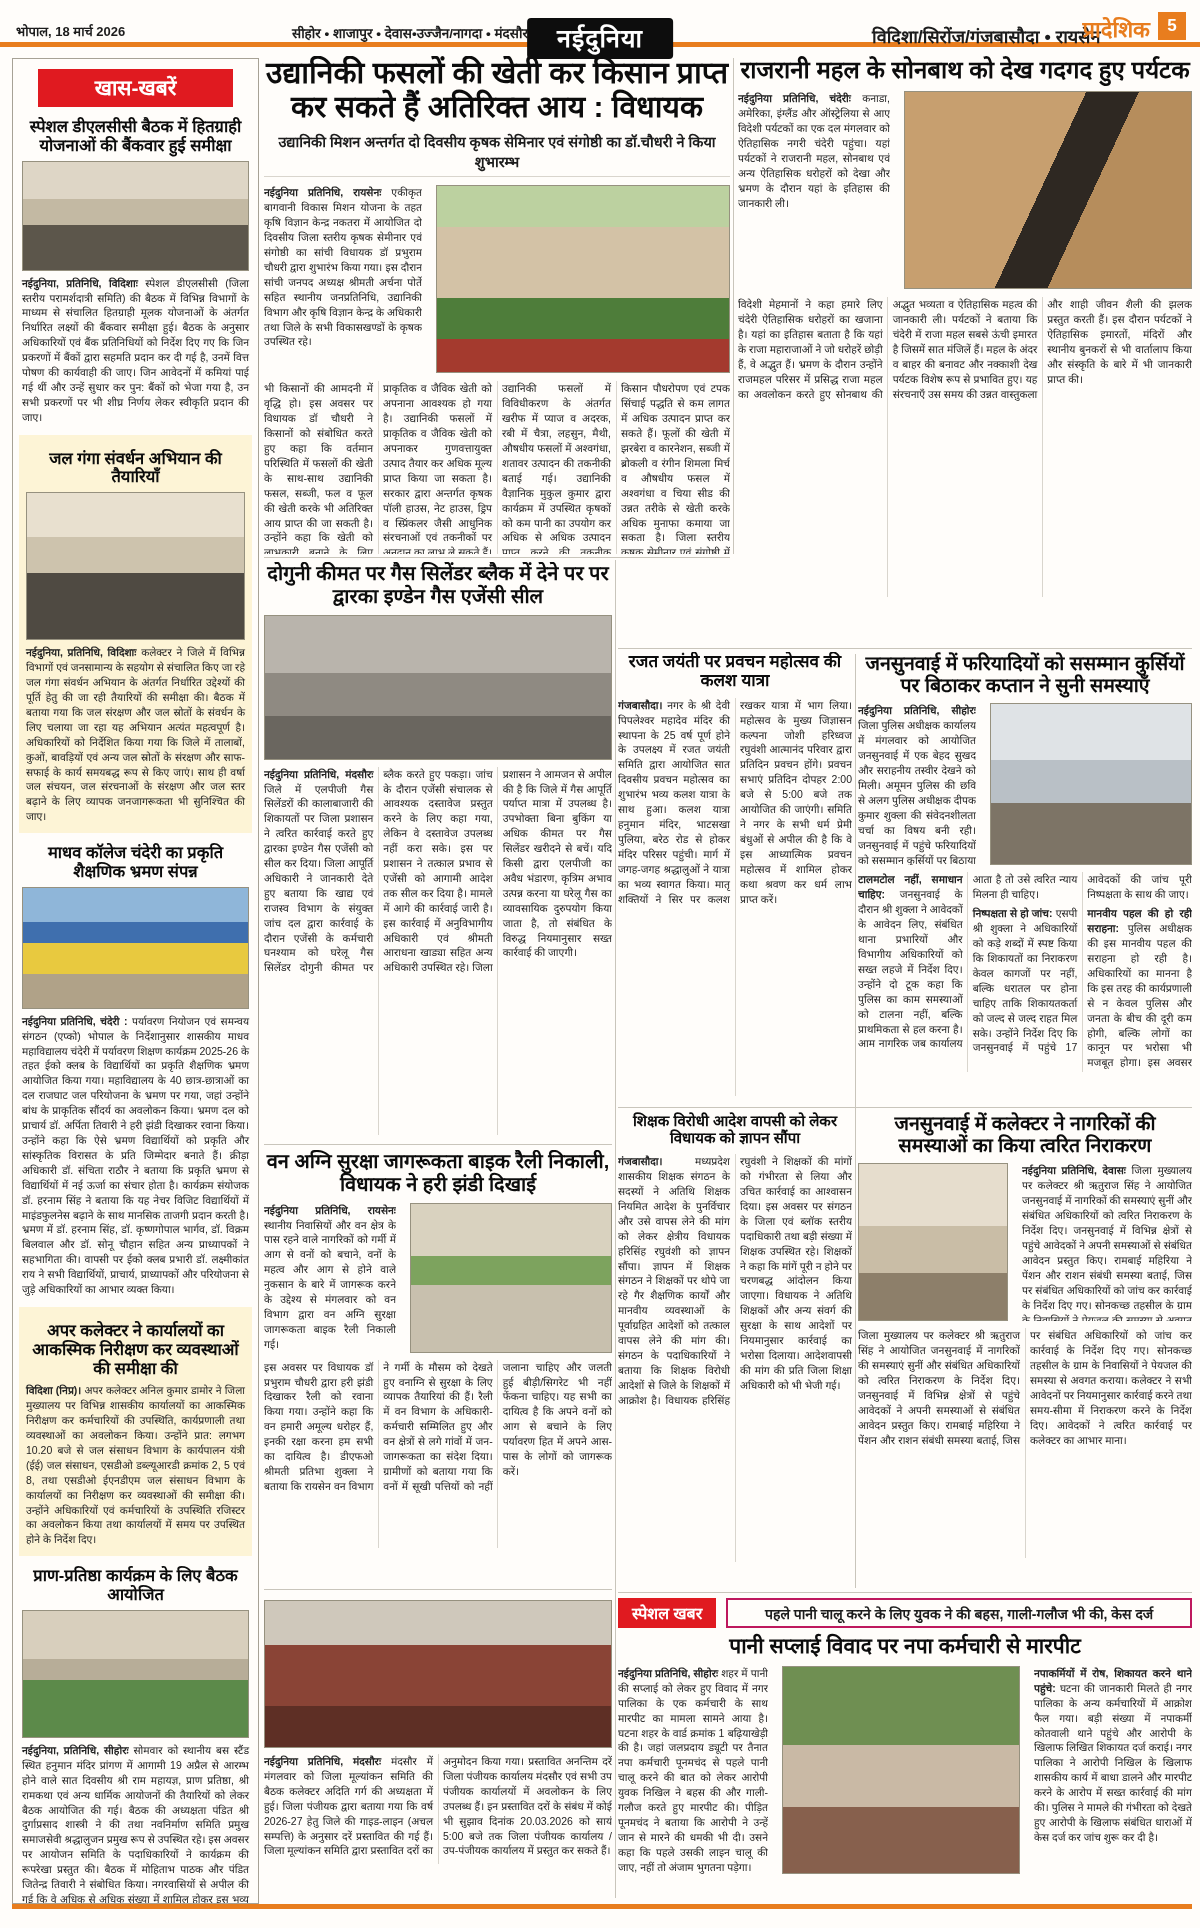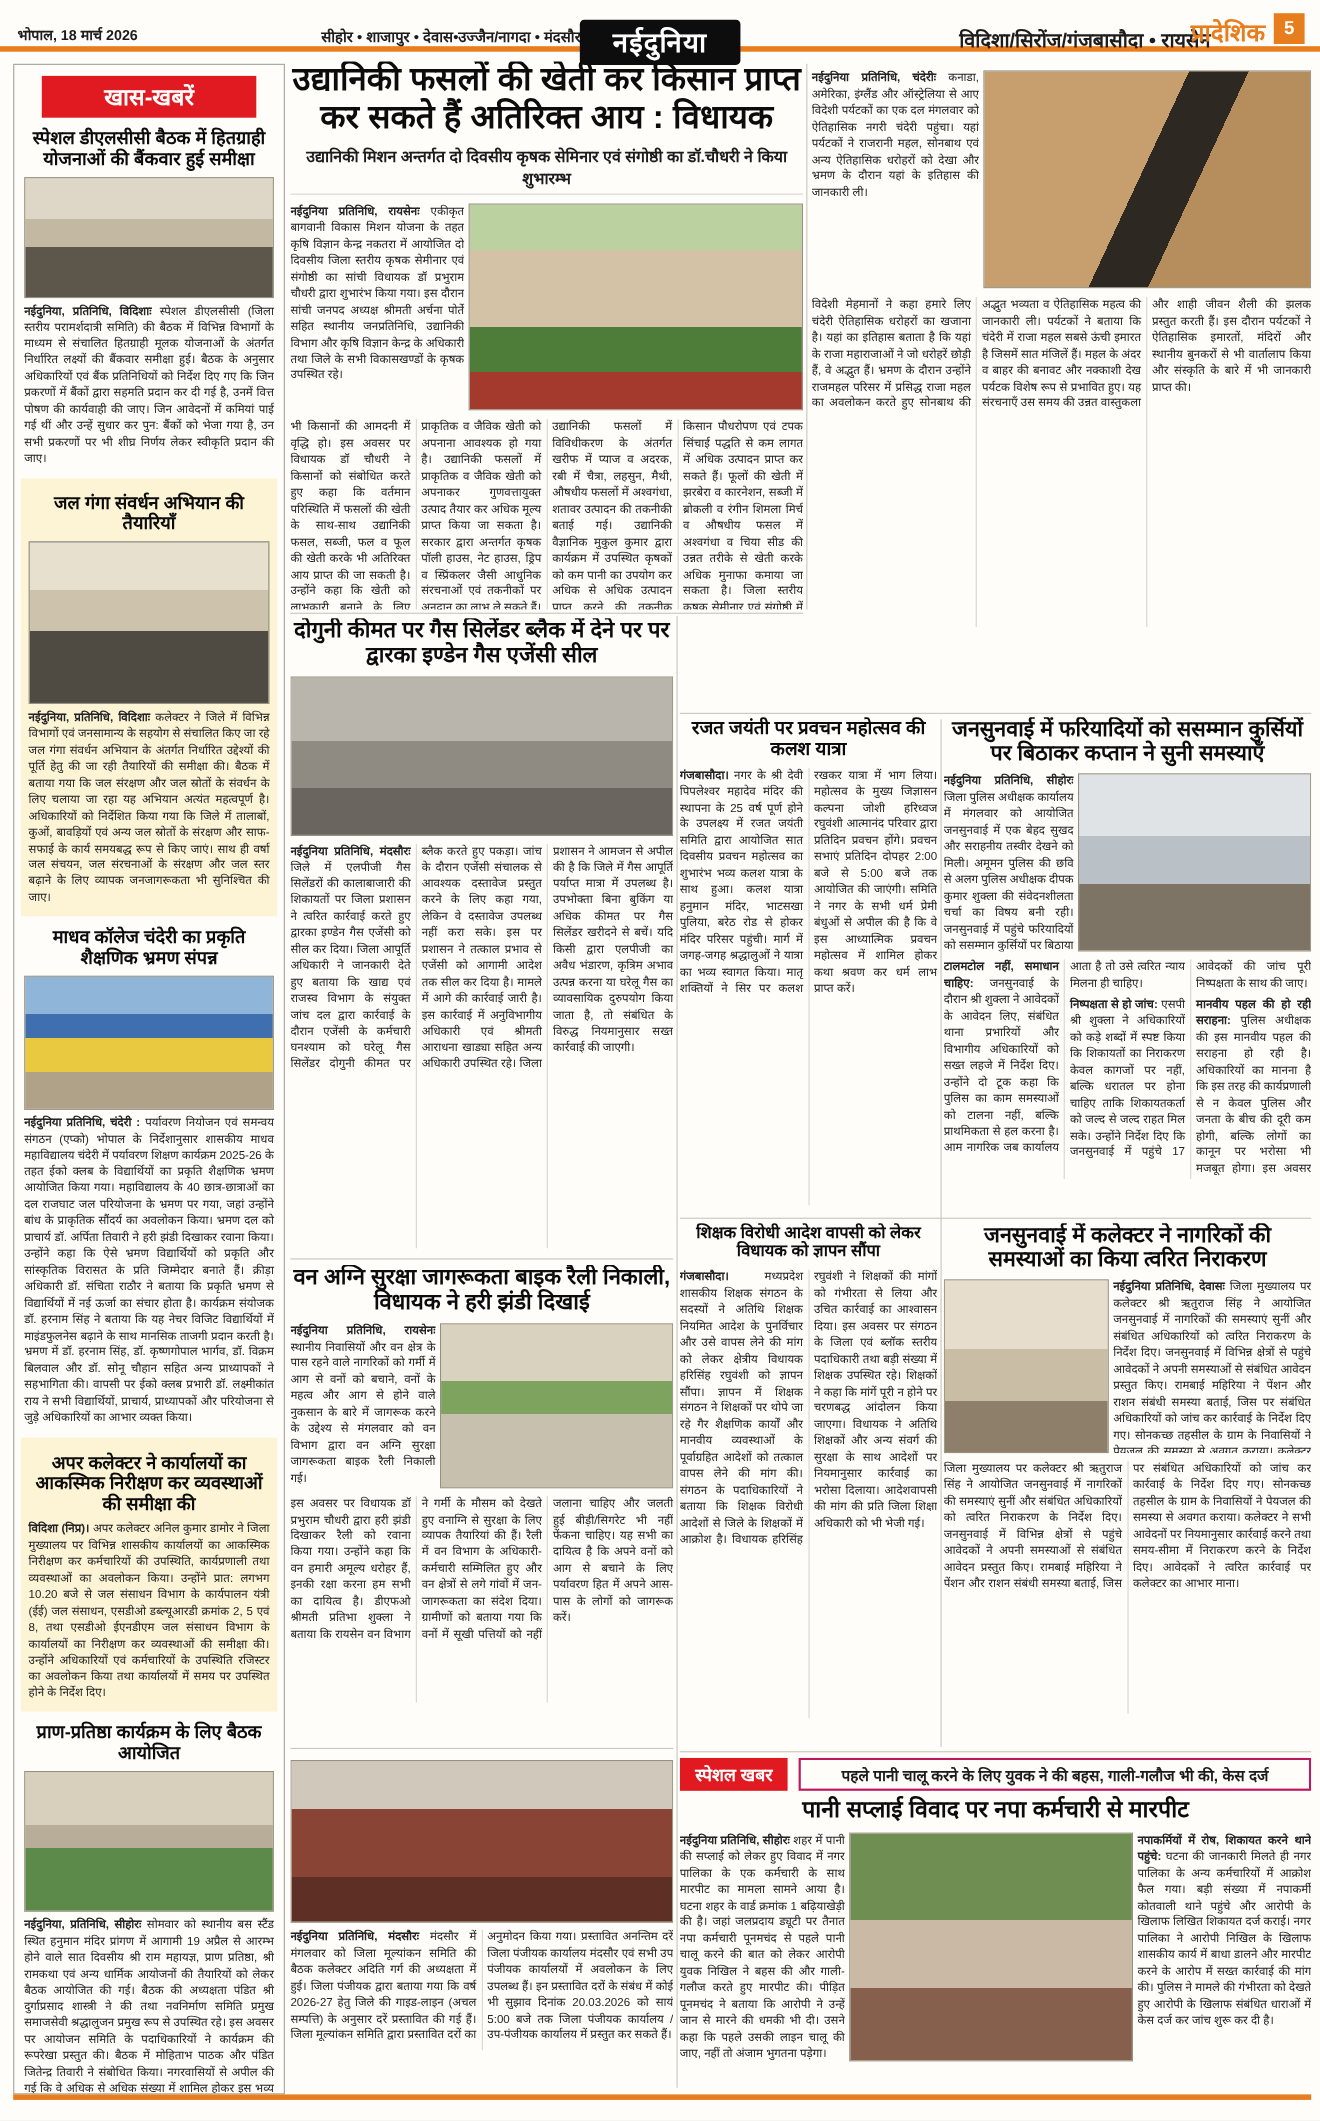--- a/index.html
+++ b/index.html
@@ -16,21 +16,21 @@
   .pnum{position:absolute;right:14px;top:12px;width:28px;height:28px;background:#e87d1e;color:#fff;
         font-weight:bold;font-size:17px;display:flex;align-items:center;justify-content:center;}
   
   .body{font-size:10.5px;line-height:1.42;text-align:justify;color:#232323;margin:0;}
   .dl{font-weight:bold;}
   .cols2{column-count:2;column-gap:10px;column-rule:1px solid #d9d5cd;}
   .cols3{column-count:3;column-gap:10px;column-rule:1px solid #d9d5cd;}
   .cols4{column-count:4;column-gap:10px;column-rule:1px solid #d9d5cd;}
   .hl{font-weight:bold;color:#0c0c0c;text-align:center;line-height:1.14;margin:0;}
   .ph{border:1px solid #96917f;box-sizing:border-box;width:100%;}
-  .row{display:flex;gap:4px;}
+  .row{display:flex;gap:14px;}
   .introcol{flex:none;overflow:hidden;}
   .clip{overflow:hidden;}
   
   .ph-meet1{background:linear-gradient(180deg,#ded6c6 0 34%,#c3b9a3 34% 58%,#5c564b 58% 100%);}
   .ph-meet2{background:linear-gradient(180deg,#e8e0cf 0 30%,#cdc3ad 30% 55%,#4f4a42 55% 100%),linear-gradient(90deg,#3a6ea5,#3a6ea5);}
   .ph-bus{background:linear-gradient(180deg,#8fb6d9 0 28%,#3f6fae 28% 46%,#e8c93f 46% 72%,#b0a288 72% 100%);}
   .ph-green-meet{background:linear-gradient(180deg,#d8cfbd 0 38%,#b7ad98 38% 55%,#5c8a4a 55% 100%);}
   .ph-veg{background:linear-gradient(180deg,#bcd1a0 0 22%,#d3c2a6 22% 60%,#4e7d3a 60% 82%,#a43a2e 82% 100%);}
   .ph-street{background:linear-gradient(180deg,#b9b4ac 0 40%,#8f8a82 40% 70%,#6a665f 70% 100%);}
   .ph-rally{background:linear-gradient(180deg,#d9d2bf 0 35%,#7da35e 35% 55%,#c8c0ae 55% 100%);}
@@ -150,20 +150,21 @@
     </div>
     <p class="body cols3 clip" style="margin-top:7px;height:188px">इस अवसर पर विधायक डॉ प्रभुराम चौधरी द्वारा हरी झंडी दिखाकर रैली को रवाना किया गया। उन्होंने कहा कि वन हमारी अमूल्य धरोहर हैं, इनकी रक्षा करना हम सभी का दायित्व है। डीएफओ श्रीमती प्रतिभा शुक्ला ने बताया कि रायसेन वन विभाग ने गर्मी के मौसम को देखते हुए वनाग्नि से सुरक्षा के लिए व्यापक तैयारियां की हैं। रैली में वन विभाग के अधिकारी-कर्मचारी सम्मिलित हुए और वन क्षेत्रों से लगे गांवों में जन-जागरूकता का संदेश दिया। ग्रामीणों को बताया गया कि वनों में सूखी पत्तियों को नहीं जलाना चाहिए और जलती हुई बीड़ी/सिगरेट भी नहीं फेंकना चाहिए। यह सभी का दायित्व है कि अपने वनों को आग से बचाने के लिए पर्यावरण हित में अपने आस-पास के लोगों को जागरूक करें।</p>
   </section>
 
   <section class="blk b-rates">
     <div class="ph ph-maroon" style="height:148px;margin:6px 0"></div>
     <p class="body cols2 clip" style="height:110px"><b class="dl">नईदुनिया प्रतिनिधि, मंदसौरः</b> <span>मंदसौर में मंगलवार को जिला मूल्यांकन समिति की बैठक कलेक्टर अदिति गर्ग की अध्यक्षता में हुई। जिला पंजीयक द्वारा बताया गया कि वर्ष 2026-27 हेतु जिले की गाइड-लाइन (अचल सम्पत्ति) के अनुसार दरें प्रस्तावित की गई हैं। जिला मूल्यांकन समिति द्वारा प्रस्तावित दरों का अनुमोदन किया गया। प्रस्तावित अनन्तिम दरें जिला पंजीयक कार्यालय मंदसौर एवं सभी उप पंजीयक कार्यालयों में अवलोकन के लिए उपलब्ध हैं। इन प्रस्तावित दरों के संबंध में कोई भी सुझाव दिनांक 20.03.2026 को सायं 5:00 बजे तक जिला पंजीयक कार्यालय / उप-पंजीयक कार्यालय में प्रस्तुत कर सकते हैं।</span></p>
   </section>
 
   <section class="blk b-palace">
+    <h2 class="hl palhl">राजरानी महल के सोनबाथ को देख गदगद हुए पर्यटक</h2>
     <div class="row" style="height:198px;margin-top:8px">
       <p class="body introcol" style="width:152px"><b class="dl">नईदुनिया प्रतिनिधि, चंदेरीः</b> <span>कनाडा, अमेरिका, इंग्लैंड और ऑस्ट्रेलिया से आए विदेशी पर्यटकों का एक दल मंगलवार को ऐतिहासिक नगरी चंदेरी पहुंचा। यहां पर्यटकों ने राजरानी महल, सोनबाथ एवं अन्य ऐतिहासिक धरोहरों को देखा और भ्रमण के दौरान यहां के इतिहास की जानकारी ली।</span></p>
       <div class="ph ph-stairs" style="flex:1;height:198px"></div>
     </div>
     <p class="body cols3 clip" style="margin-top:8px;height:300px">विदेशी मेहमानों ने कहा हमारे लिए चंदेरी ऐतिहासिक धरोहरों का खजाना है। यहां का इतिहास बताता है कि यहां के राजा महाराजाओं ने जो धरोहरें छोड़ी हैं, वे अद्भुत हैं। भ्रमण के दौरान उन्होंने राजमहल परिसर में प्रसिद्ध राजा महल का अवलोकन करते हुए सोनबाथ की अद्भुत भव्यता व ऐतिहासिक महत्व की जानकारी ली। पर्यटकों ने बताया कि चंदेरी में राजा महल सबसे ऊंची इमारत है जिसमें सात मंजिलें हैं। महल के अंदर व बाहर की बनावट और नक्काशी देख पर्यटक विशेष रूप से प्रभावित हुए। यह संरचनाएँ उस समय की उन्नत वास्तुकला और शाही जीवन शैली की झलक प्रस्तुत करती हैं। इस दौरान पर्यटकों ने ऐतिहासिक इमारतों, मंदिरों और स्थानीय बुनकरों से भी वार्तालाप किया और संस्कृति के बारे में भी जानकारी प्राप्त की।</p>
   </section>
 
   <section class="blk b-kalash">
     <h2 class="hl kalhl">रजत जयंती पर प्रवचन महोत्सव की कलश यात्रा</h2>
     <p class="body cols2 clip" style="margin-top:7px;height:398px"><b class="dl">गंजबासौदा।</b> <span>नगर के श्री देवी पिपलेश्वर महादेव मंदिर की स्थापना के 25 वर्ष पूर्ण होने के उपलक्ष्य में रजत जयंती समिति द्वारा आयोजित सात दिवसीय प्रवचन महोत्सव का शुभारंभ भव्य कलश यात्रा के साथ हुआ। कलश यात्रा हनुमान मंदिर, भाटसखा पुलिया, बरेठ रोड से होकर मंदिर परिसर पहुंची। मार्ग में जगह-जगह श्रद्धालुओं ने यात्रा का भव्य स्वागत किया। मातृ शक्तियों ने सिर पर कलश रखकर यात्रा में भाग लिया। महोत्सव के मुख्य जिज्ञासन कल्पना जोशी हरिध्वज रघुवंशी आत्मानंद परिवार द्वारा प्रतिदिन प्रवचन होंगे। प्रवचन सभाएं प्रतिदिन दोपहर 2:00 बजे से 5:00 बजे तक आयोजित की जाएंगी। समिति ने नगर के सभी धर्म प्रेमी बंधुओं से अपील की है कि वे इस आध्यात्मिक प्रवचन महोत्सव में शामिल होकर कथा श्रवण कर धर्म लाभ प्राप्त करें।</span></p>

